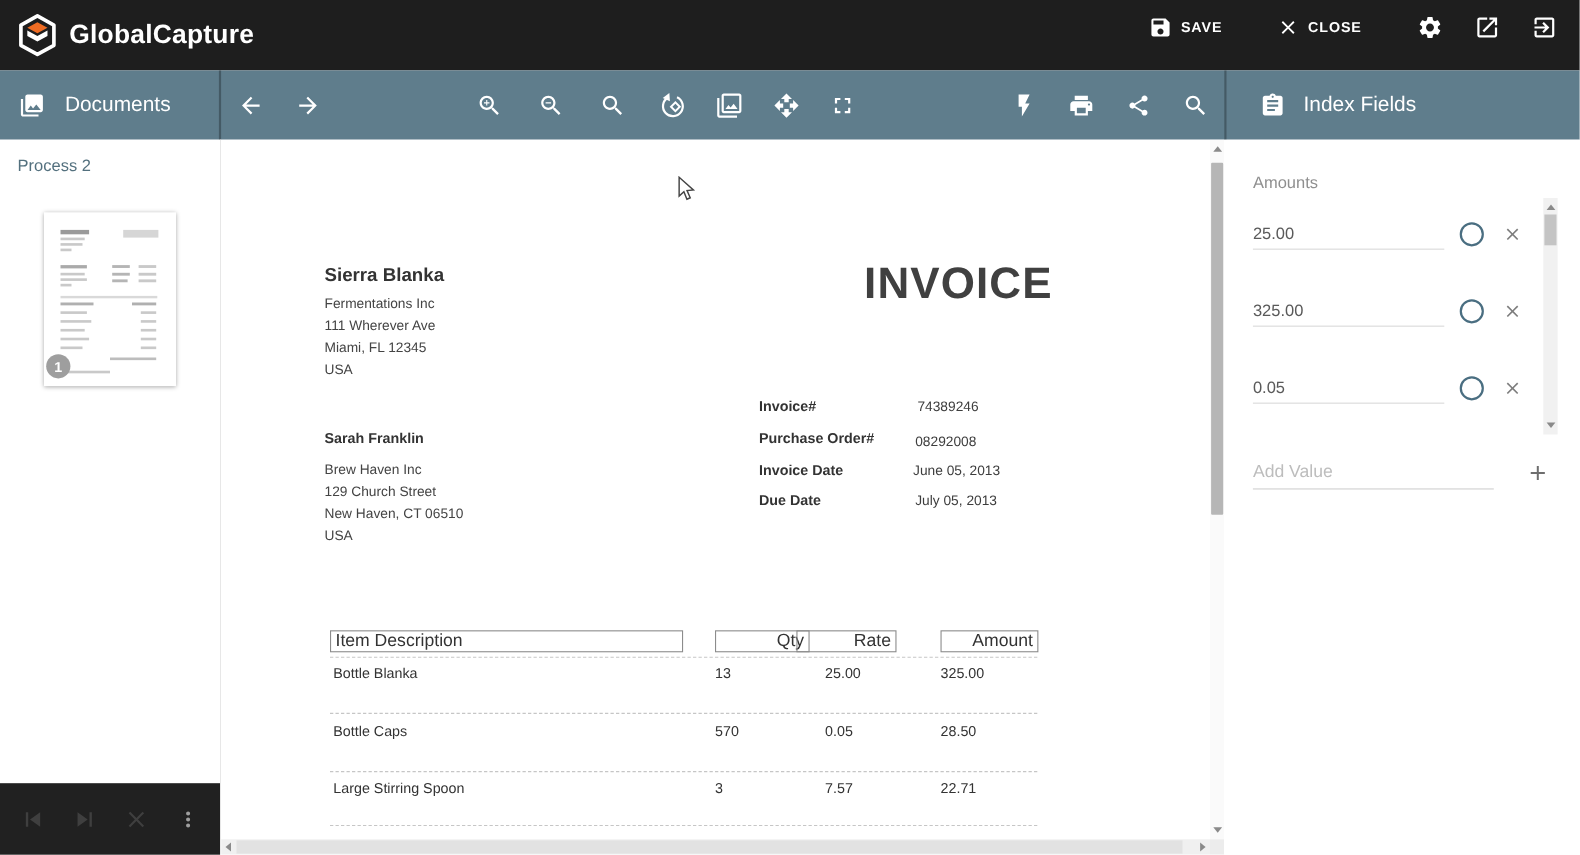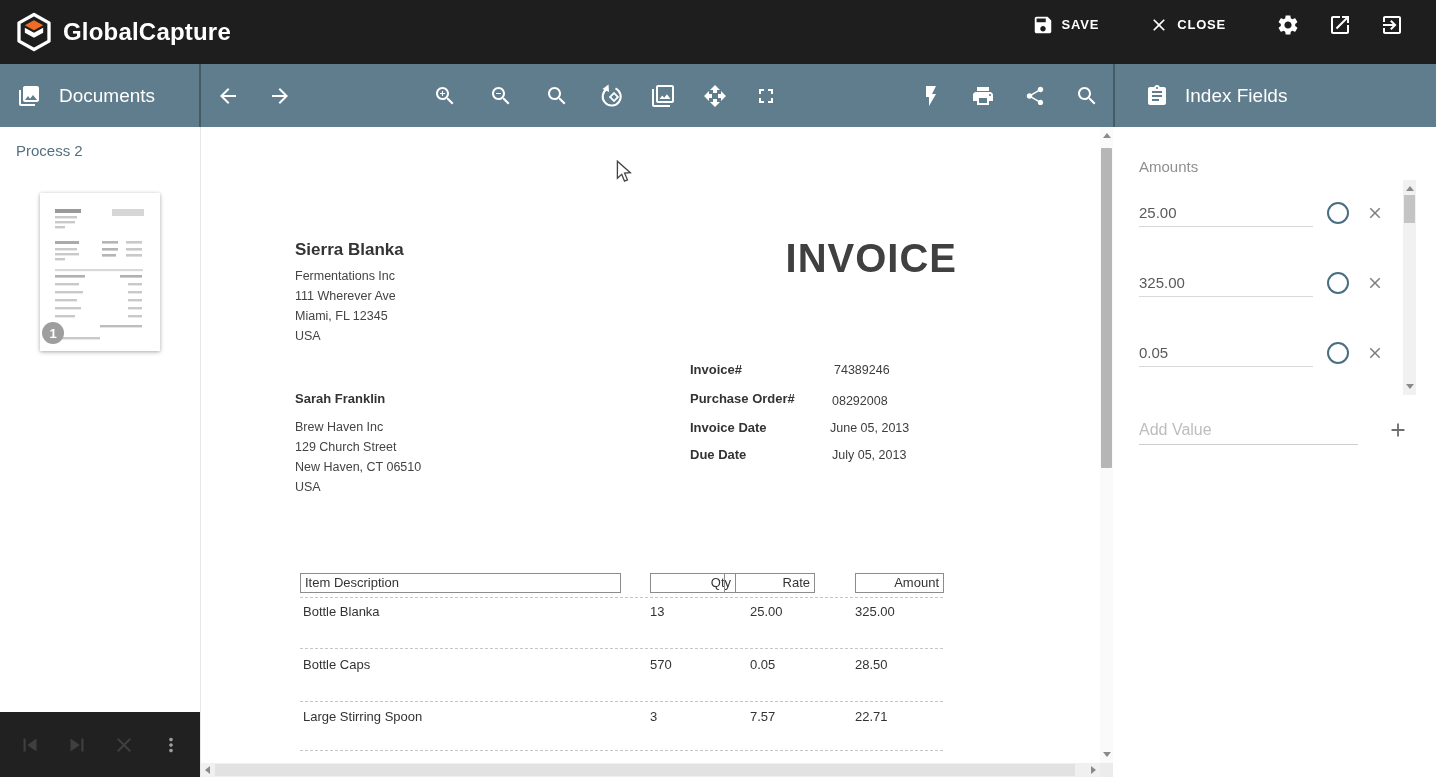--- a/index.html
+++ b/index.html
@@ -4,21 +4,21 @@
 <style>
   * { margin:0; padding:0; box-sizing:border-box; }
   html,body { width:1436px; height:777px; overflow:hidden; background:#fff;
               font-family:"Liberation Sans", sans-serif; }
 
   
   .topbar { position:absolute; left:0; top:0; width:1436px; height:64px;
             background:#1e1e1e; display:flex; align-items:center; }
   .brand { display:flex; align-items:center; gap:9px; padding-left:14px; }
   .brand-name { color:#fff; font-size:24px; font-weight:700; letter-spacing:.2px; }
-  .topbar-right { position:absolute; right:24px; top:0; height:49px;
+  .topbar-right { position:absolute; right:12px; top:0; height:49px;
                   display:flex; align-items:center; }
   .top-btn { display:flex; align-items:center; gap:8px; color:#fff;
              font-size:13px; font-weight:700; letter-spacing:.8px; cursor:pointer;
              padding:10px 8px; }
   .icon-btn { width:40px; height:40px; display:flex; align-items:center;
               justify-content:center; cursor:pointer; }
   .gap42 { width:34px; }
 
   
   .toolrow { position:absolute; left:0; top:64px; width:1436px; height:63px;
@@ -53,21 +53,21 @@
   .viewer { position:absolute; left:201px; top:0; width:912px; height:650px;
             background:#fff; overflow:hidden; }
   .doc { position:absolute; left:0; top:0; width:912px; height:650px; color:#3d3d3d; }
   .abs { position:absolute; }
   .from-name { font-size:17px; font-weight:700; color:#333; }
   .addr { font-size:12.5px; color:#444; }
   .inv-title { font-size:40px; font-weight:700; color:#404040; letter-spacing:1px; }
   .meta-label { font-size:13px; font-weight:700; color:#333; }
   .meta-value { font-size:12.5px; color:#3d3d3d; }
   .greeting { font-size:13px; color:#3b3b3b; }
-  .hdr-box { position:absolute; height:20px; border:1px solid #8c8c8c; font-size:13px;
+  .hdr-box { position:absolute; height:20px; border:1px solid #8c8c8c; font-size:16px;
              color:#333; line-height:18px; padding:0 4px; }
   .hdr-right { text-align:right; }
   .dashline { position:absolute; left:99px; width:643px; border-top:1px dashed #c6c6c6; }
   .cell { position:absolute; font-size:13px; color:#333; }
   .cell-num { text-align:left; }
 
   
   .vscroll { position:absolute; right:0; top:0; width:13px; height:636px; background:#fafafa; }
   .vscroll .thumbbar { position:absolute; left:1px; top:21px; width:11px; height:320px;
                        background:#b6b6b6; border-radius:1px; }

